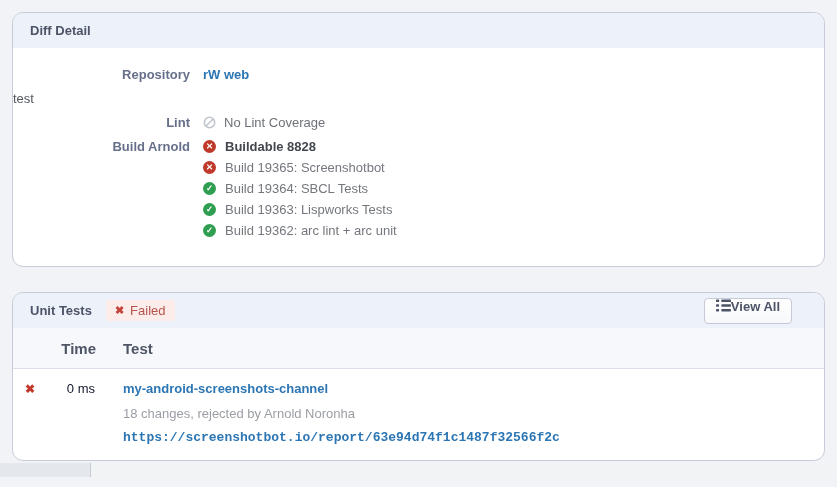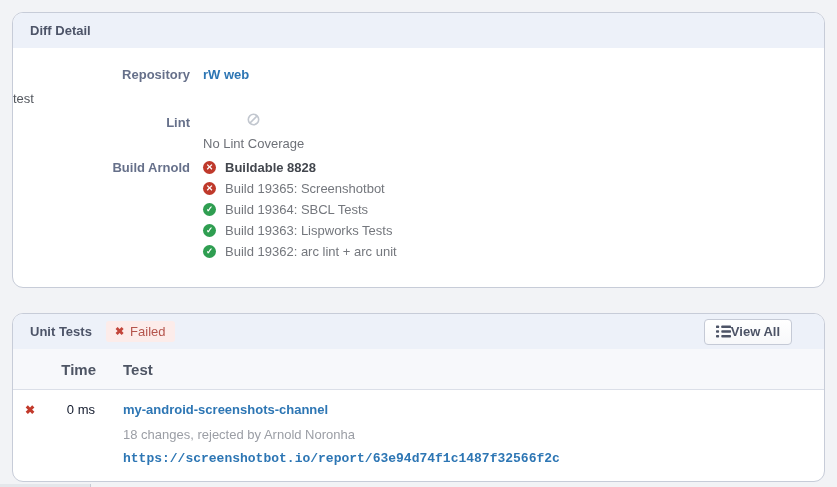--- a/index.html
+++ b/index.html
@@ -28,21 +28,21 @@
   }
 
   
   .props { padding:17px 0 19px; }
   .prop-row { display:flex; align-items:flex-start; margin-bottom:5px; line-height:19px; }
   .prop-label {
     width:190px; min-width:190px; padding-right:13px;
     text-align:right; color:#66708a; font-weight:bold;
   }
   .prop-value { display:flex; align-items:center; }
-  .ban-value { display:flex; align-items:center; gap:8px; color:#6e7178;flex-direction:column; }
+  .ban-value { display:flex; align-items:center; gap:8px; color:#6e7178; }
   .ban-svg { display:block; }
 
   .builds { display:flex; flex-direction:column; }
   .build-row { display:flex; align-items:center; gap:9px; height:19px; margin-bottom:2px; color:#74777d; }
   .build-row.em { color:#43474e; font-weight:bold; }
   .build-ic {
     width:13px; height:13px; border-radius:50%; flex:none;
     display:flex; align-items:center; justify-content:center;
     color:#fff; font-size:8.5px; font-weight:bold; line-height:1;
   }
@@ -53,21 +53,21 @@
   .badge {
     display:inline-flex; align-items:center; gap:6px;
     margin-left:14px; padding:3px 9px;
     background:#fcecea; color:#b4544c; border-radius:3px;
     font-weight:normal;
   }
   .badge .x { color:#c3453a; font-weight:bold; font-size:11px; line-height:1; }
   .btn-viewall {
     margin-left:auto; margin-right:15px;
     height:26px; padding:0 11px;
-    display:flex; align-items:center; gap:0;
+    display:flex; align-items:flex-start; gap:0;
     background:linear-gradient(#ffffff,#f7f8fa);
     border:1px solid #c5cad6; border-radius:4px;
     color:#4c5366; font-weight:bold; font-size:13px;
     font-family:"Liberation Sans", sans-serif;
     cursor:pointer;
   }
 
   table.tests { width:100%; border-collapse:collapse; }
   .tests th {
     background:#f7f8fb; border-bottom:1px solid #dbdfe8;

